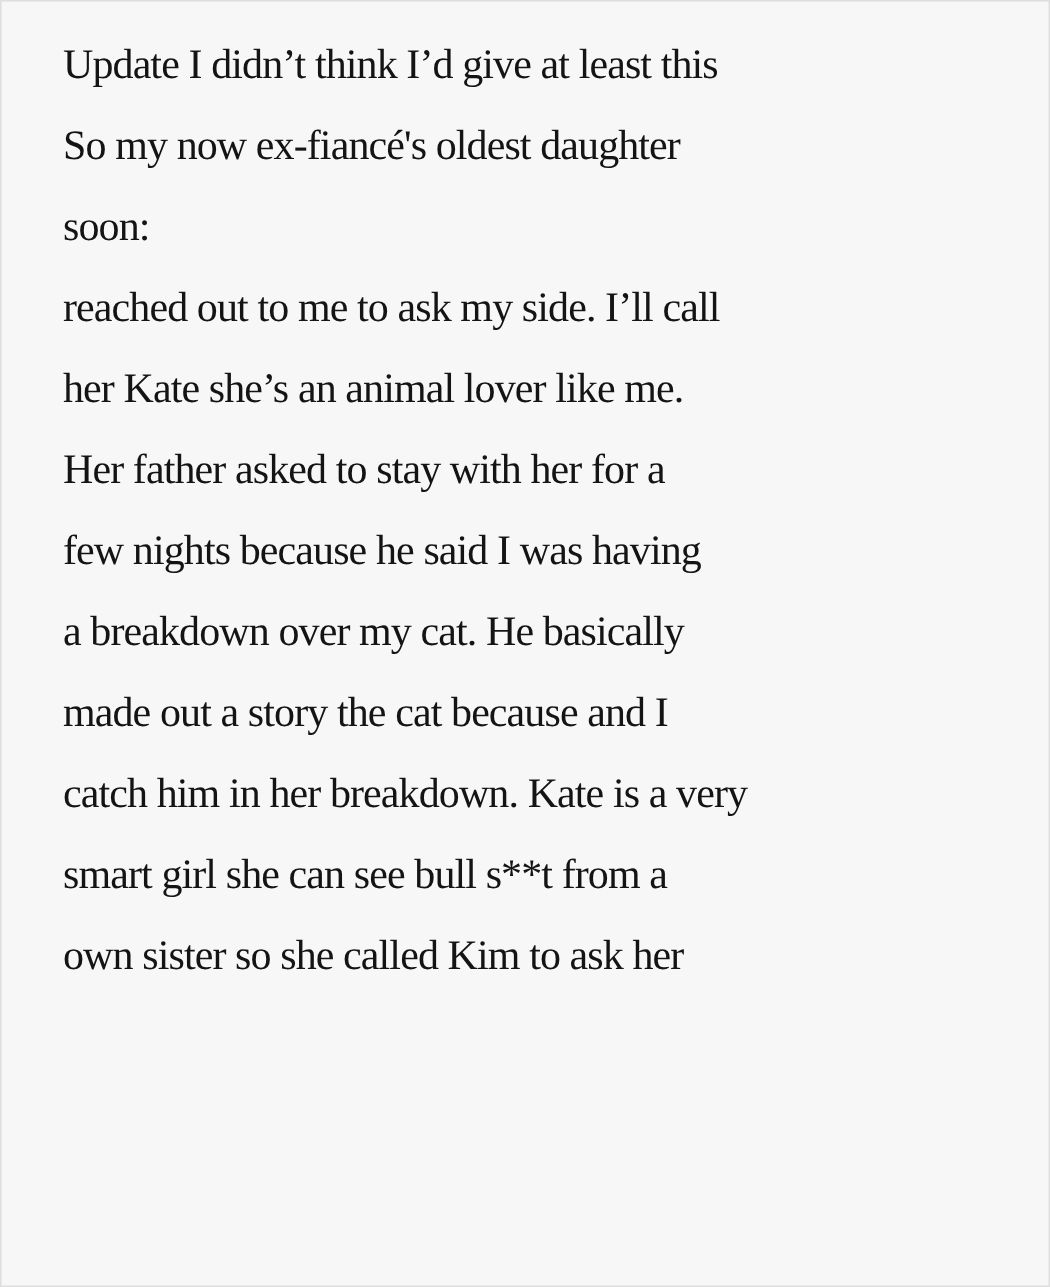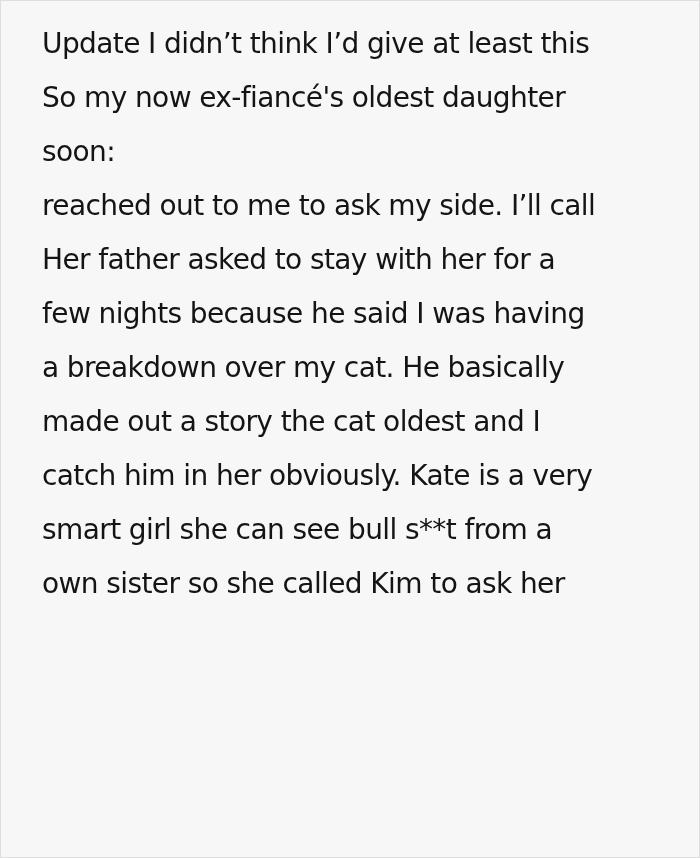--- a/index.html
+++ b/index.html
@@ -1,20 +1,20 @@
 <!DOCTYPE html>
 <html style="--bg: #f7f7f7; --border: #dedede; --text: #141414;"><head>
 <meta charset="utf-8">
 <style>
   :root {
     --bg: #f7f7f7;
     --border: #dedede;
     --text: #141414;
   }
-  * { margin: 0; padding: 0; box-sizing: border-box; }
+  * { margin: 0; padding: 0; box-sizing: border-box; font-family: Liberation Serif, serif; }
   html, body {
     width: 700px;
     height: 858px;
     background: #ffffff;
   }
   .post-card {
     width: 700px;
     height: 858px;
     background: var(--bg);
     border: 1px solid var(--border);
@@ -41,31 +41,32 @@
   <div class="post-body">
 
       <div class="post-line">Update I didn’t think I’d give at least this</div>
 
       <div class="post-line">So my now ex-fiancé's oldest daughter</div>
 
       <div class="post-line">soon:</div>
 
       <div class="post-line">reached out to me to ask my side. I’ll call</div>
 
+      <div class="post-line">her Kate she’s an animal lover like me.</div>
 
       <div class="post-line">Her father asked to stay with her for a</div>
 
       <div class="post-line">few nights because he said I was having</div>
 
       <div class="post-line">a breakdown over my cat. He basically</div>
 
-      <div class="post-line">made out a story the cat oldest and I</div>
+      <div class="post-line">made out a story the cat because and I</div>
 
 
-      <div class="post-line">catch him in her obviously. Kate is a very</div>
+      <div class="post-line">catch him in her breakdown. Kate is a very</div>
 
       <div class="post-line">smart girl she can see bull s**t from a</div>
 
 
       <div class="post-line">own sister so she called Kim to ask her</div>
 
     </div>
 </div>
 
 </body></html>

